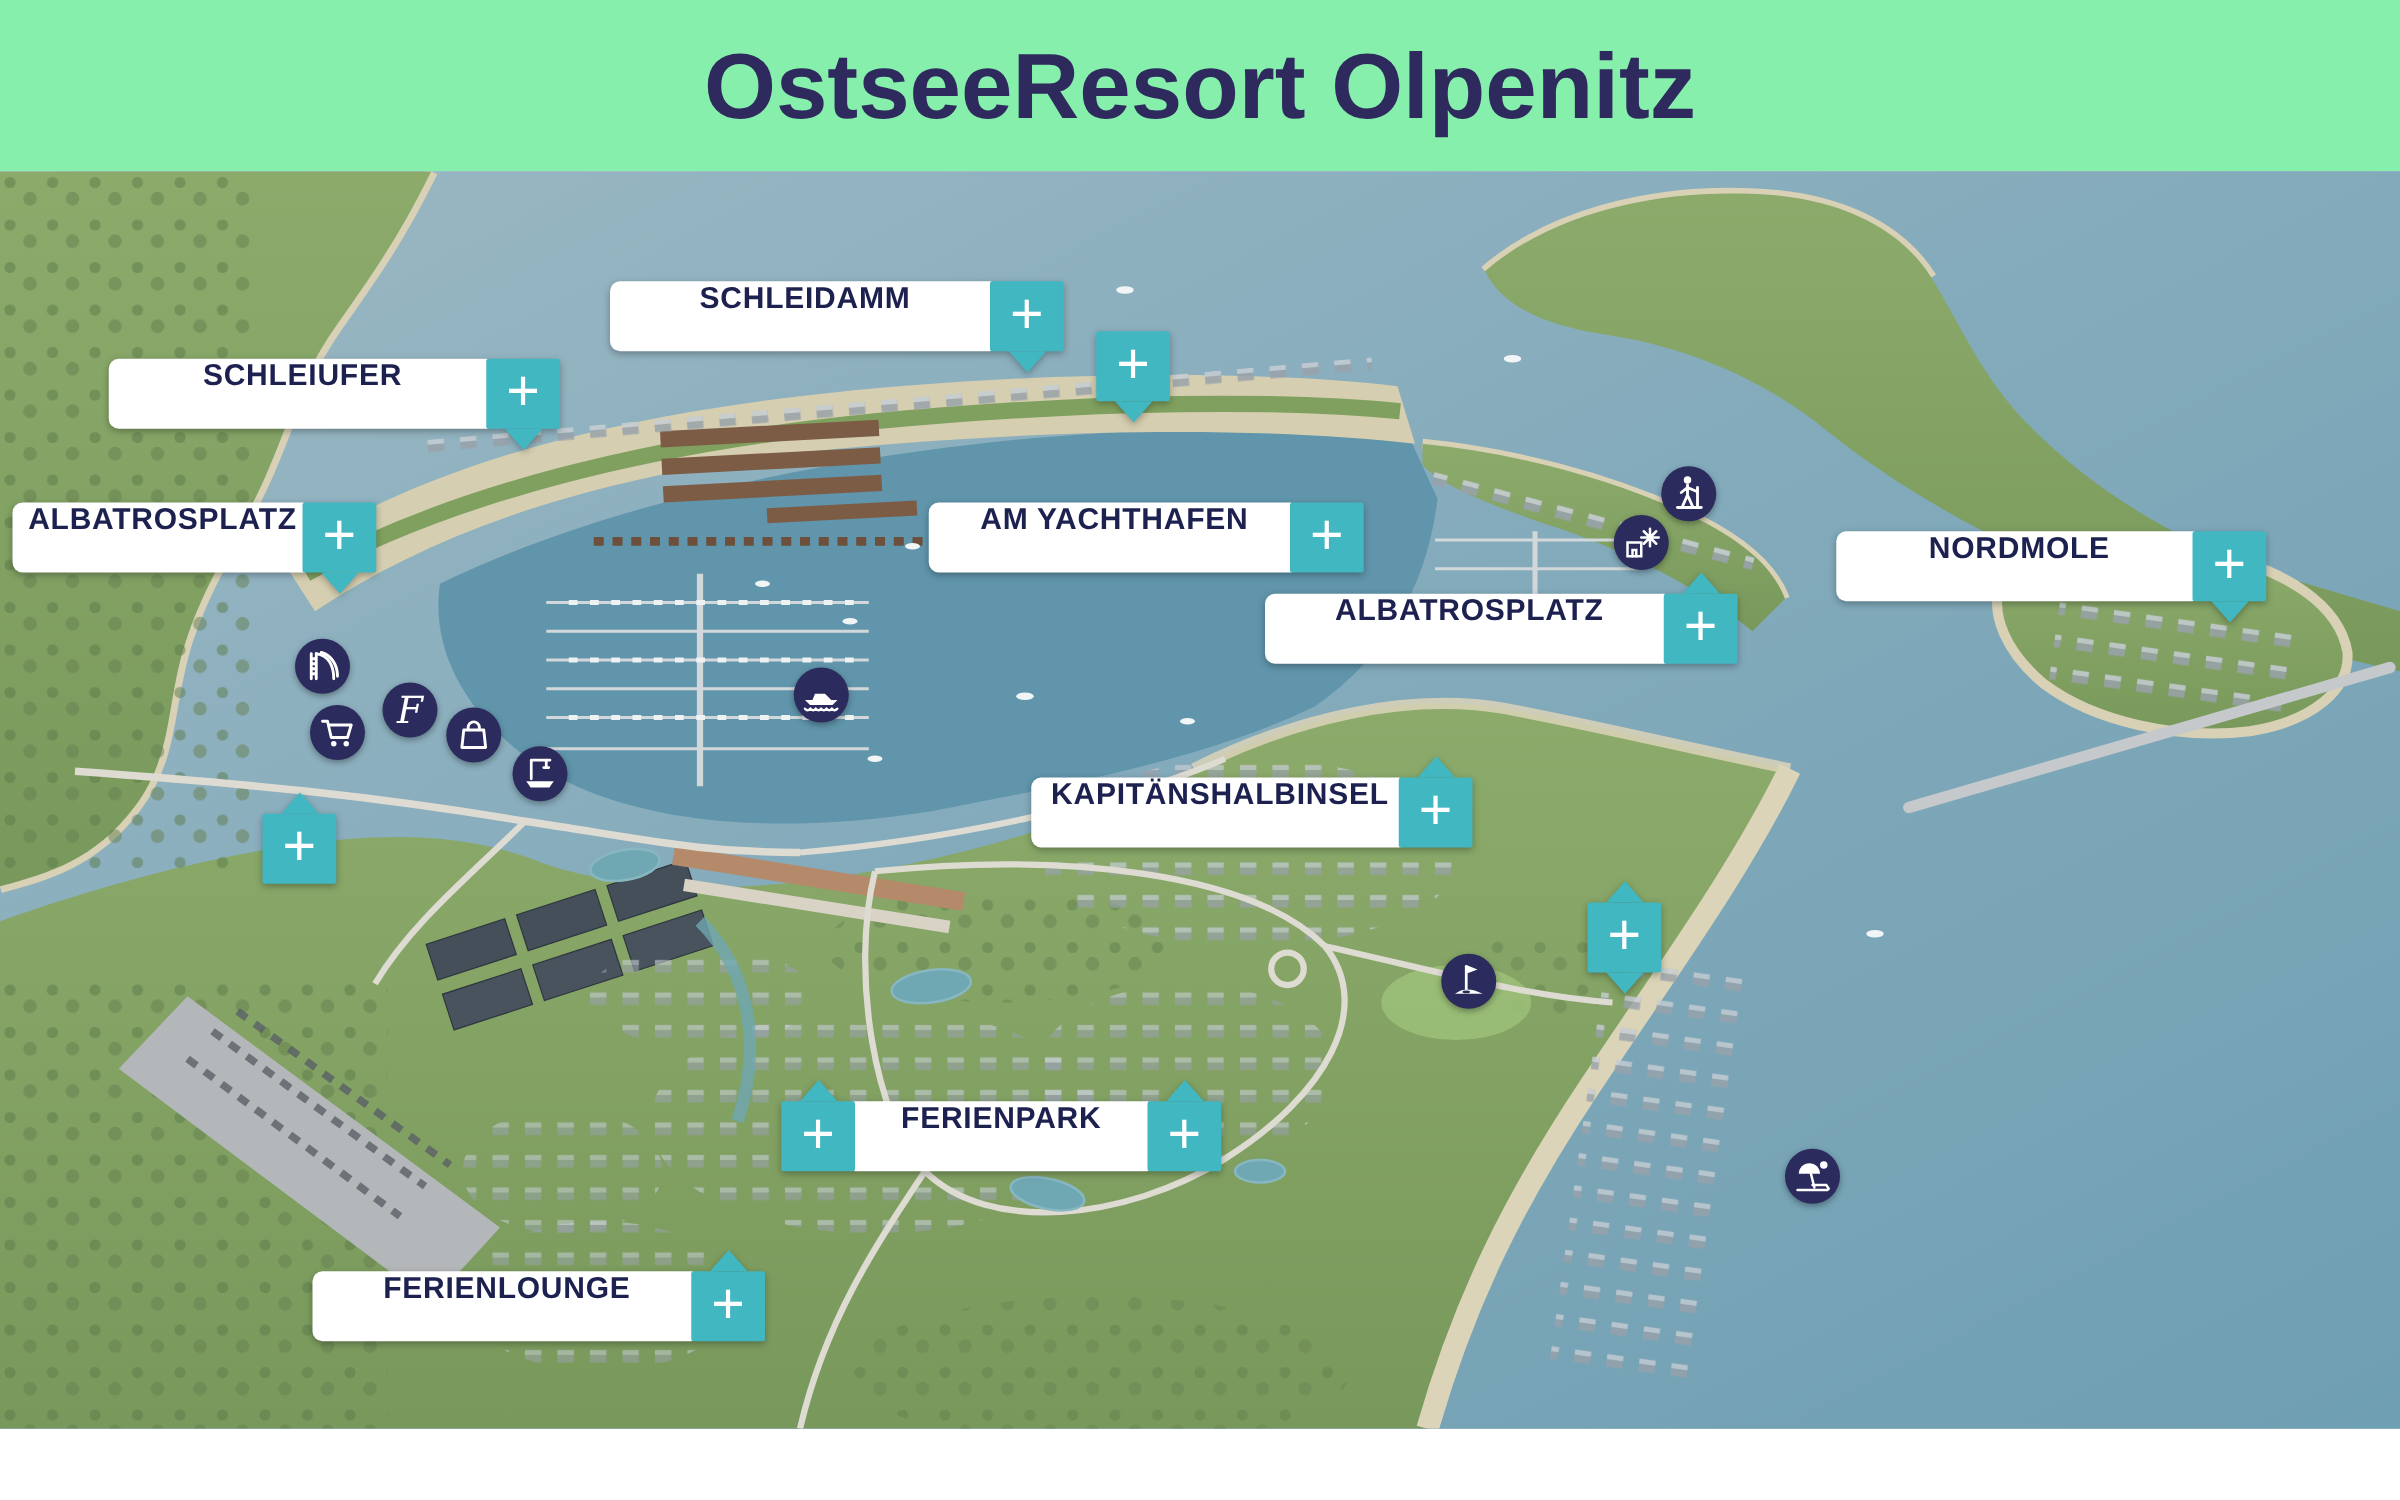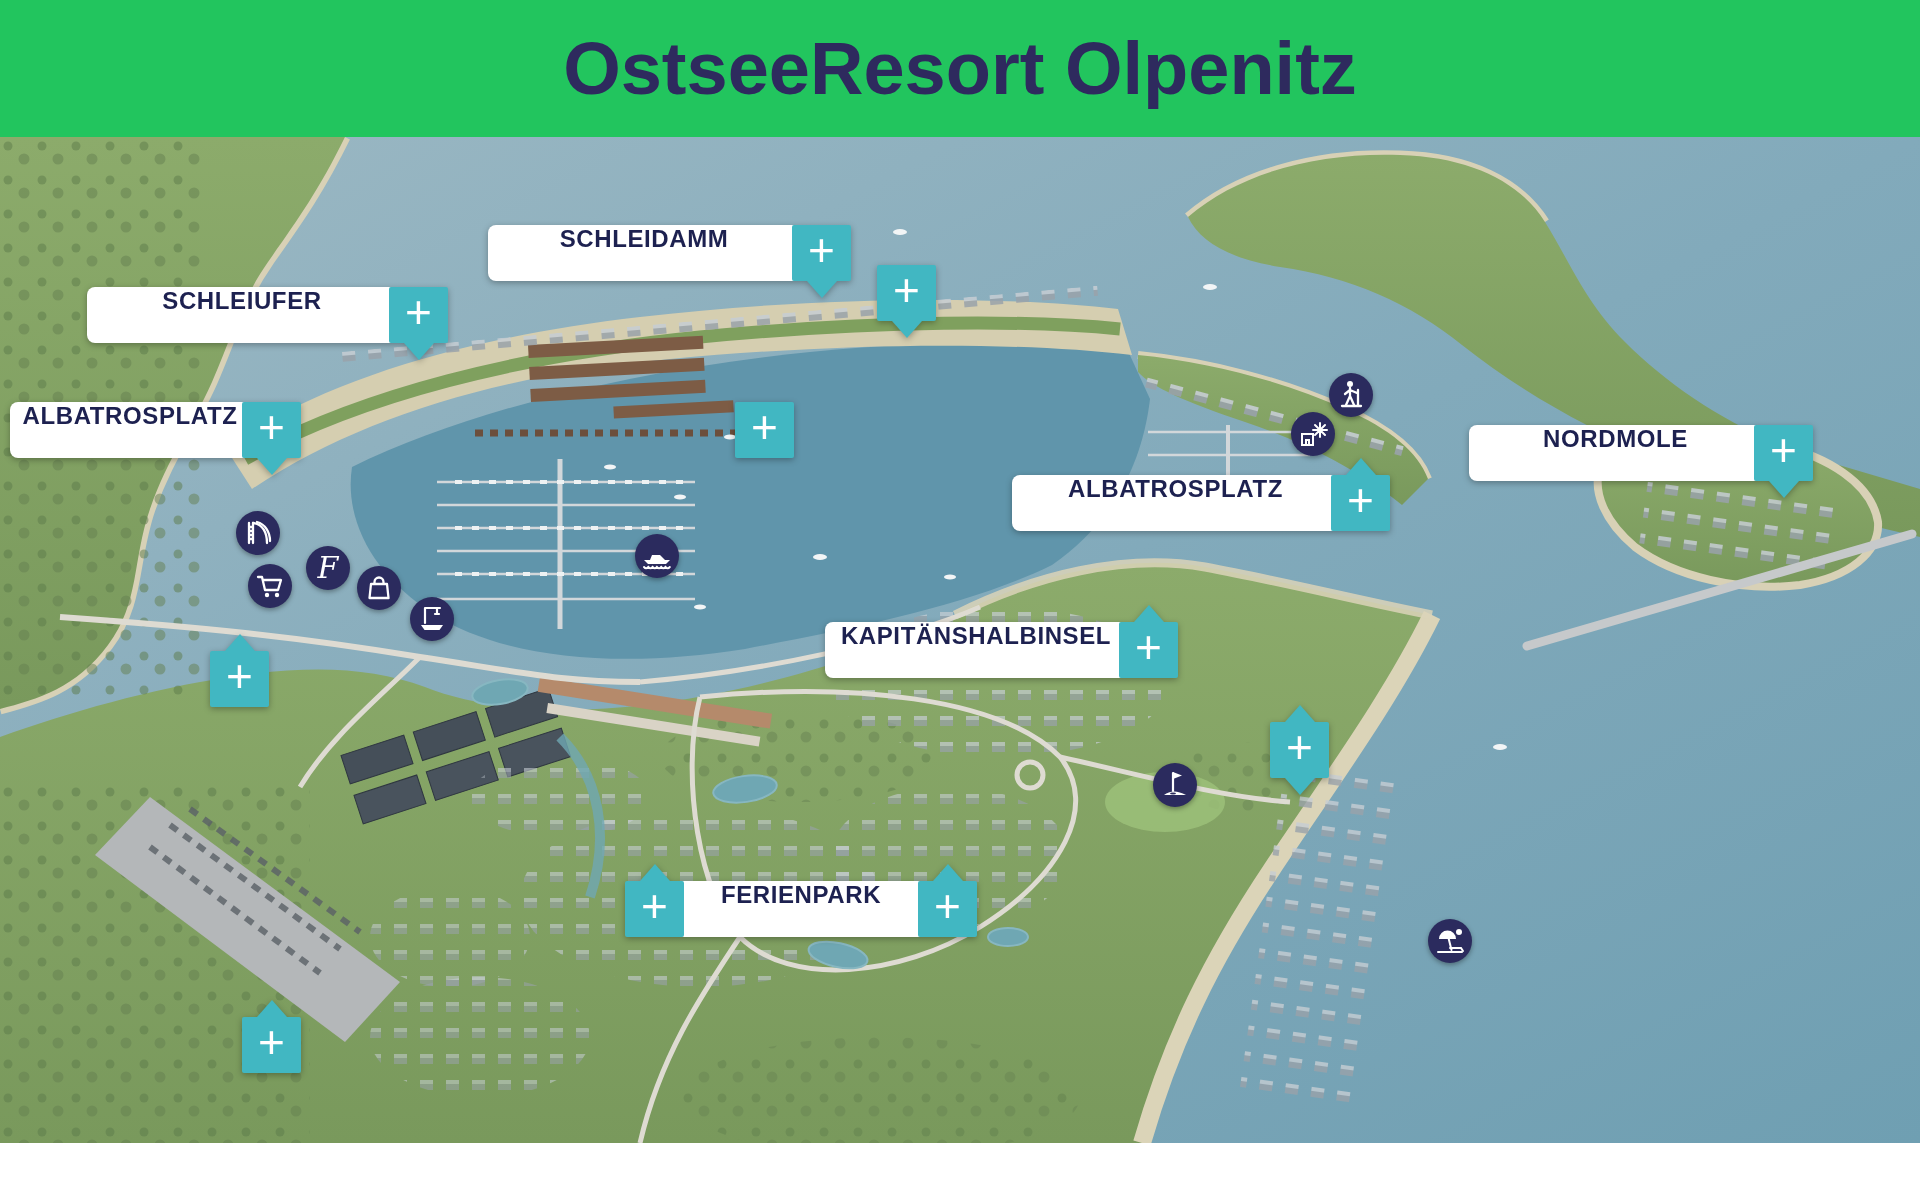--- a/index.html
+++ b/index.html
@@ -1,18 +1,18 @@
 <!DOCTYPE html>
 <html><head>
 <meta charset="utf-8">
 <style>
   html,body{margin:0;padding:0;background:#ffffff;width:1920px;height:1200px;overflow:hidden;
     font-family:"Liberation Sans", sans-serif;}
   .page{position:relative;width:1920px;height:1200px;background:#fff;}
-  .header{position:absolute;top:0;left:0;width:1920px;height:137px;background:#22c55e;
+  .header{position:absolute;top:0;left:0;width:1920px;height:137px;background:#86efac;
     display:flex;align-items:center;justify-content:center;}
   .page-title{font-size:74px;font-weight:600;color:#2e2a5e;letter-spacing:0;margin:0;}
   .map{position:absolute;top:137px;left:0;width:1920px;height:1006px;overflow:hidden;
     background:linear-gradient(135deg,#9db9c4 0%,#84abbb 45%,#6f9fb2 100%);}
   .terrain{position:absolute;top:0;left:0;width:1920px;height:1006px;display:block;}
 
   
   .map-label{position:absolute;display:flex;height:56px;z-index:10;
     filter:drop-shadow(0 2px 3px rgba(0,0,0,.30));}
   .lbl-box{position:relative;z-index:1;background:#ffffff;border-radius:8px;height:100%;
@@ -299,20 +299,23 @@
     </div>
 
     <div class="map-label" style="left:885px;top:128px">
       <button class="plus-btn attach-right">
         <span class="glyph">+</span>
         <span class="ptr ptr-down"></span>
       </button>
     </div>
 
     <div class="map-label" style="left:743px;top:265px">
+      <div class="lbl-box" style="width:297px">
+        <span class="lbl-text">AM YACHTHAFEN</span>
+      </div>
       <button class="plus-btn attach-right">
         <span class="glyph">+</span>
       </button>
     </div>
 
     <div class="map-label" style="left:1469px;top:288px">
       <div class="lbl-box" style="width:293px">
         <span class="lbl-text">NORDMOLE</span>
       </div>
       <button class="plus-btn attach-right">
@@ -364,20 +367,23 @@
       <div class="lbl-box" style="width:250px">
         <span class="lbl-text">FERIENPARK</span>
       </div>
       <button class="plus-btn attach-right">
         <span class="glyph">+</span>
         <span class="ptr ptr-up"></span>
       </button>
     </div>
 
     <div class="map-label" style="left:250px;top:880px">
+      <div class="lbl-box" style="width:311px">
+        <span class="lbl-text">FERIENLOUNGE</span>
+      </div>
       <button class="plus-btn attach-right">
         <span class="glyph">+</span>
         <span class="ptr ptr-up"></span>
       </button>
     </div>
 
   </div>
 </div>
 
 </body></html>

